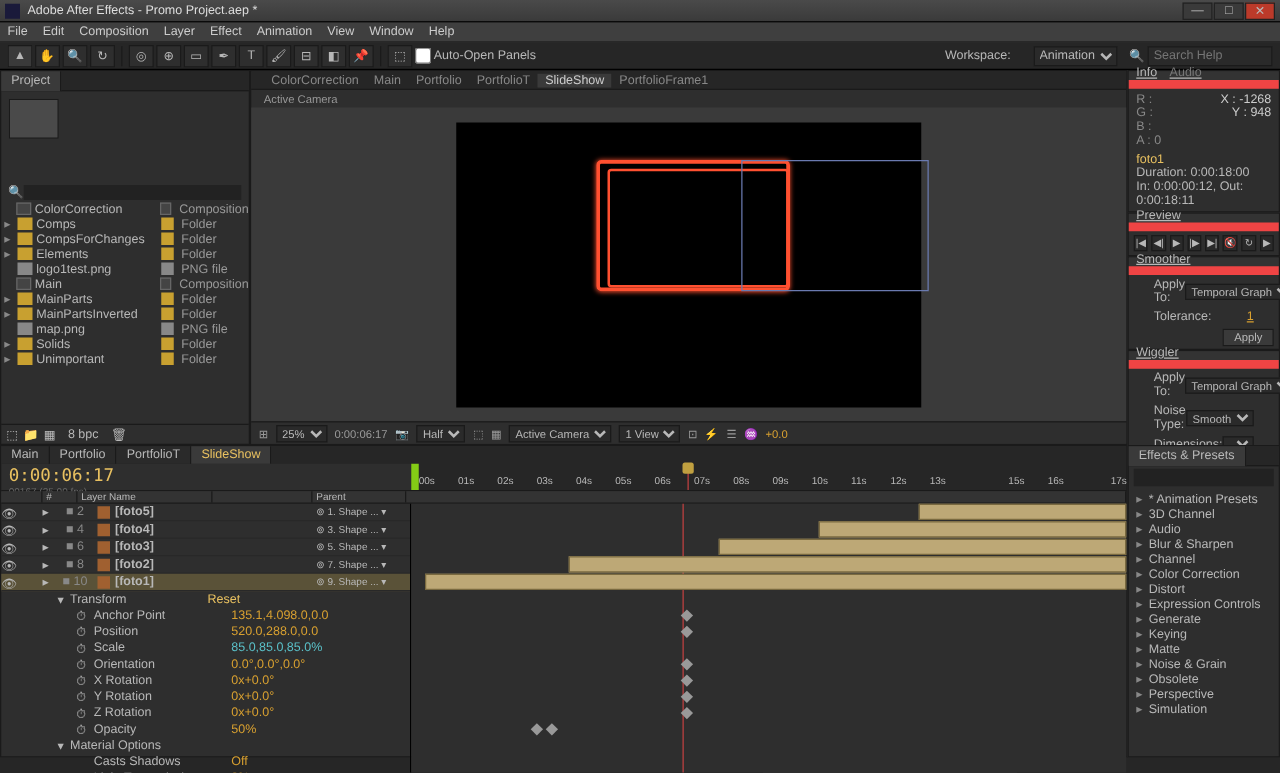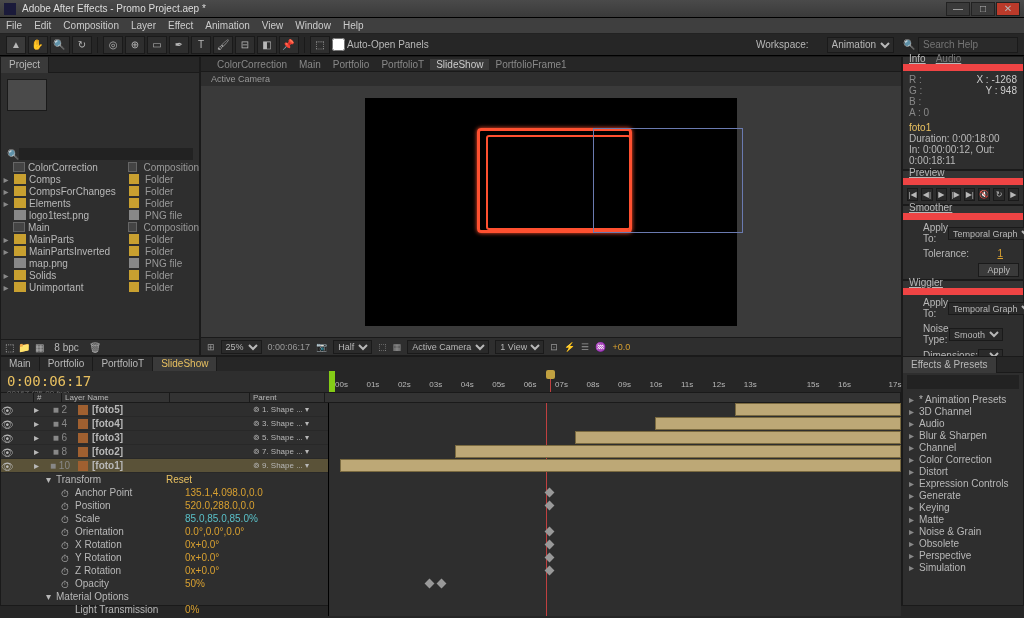--- a/index.html
+++ b/index.html
@@ -565,20 +565,25 @@
             <span class="stopwatch">⏱</span>
             <span class="pname">Opacity</span>
             <span class="pval">50%</span>
           </div>
           <div class="tl-prop group">
             <span class="twisty">▾</span>
             <span class="pname">Material Options</span>
           </div>
           <div class="tl-prop">
             <span class="stopwatch"></span>
+            <span class="pname">Casts Shadows</span>
+            <span class="pval">Off</span>
+          </div>
+          <div class="tl-prop">
+            <span class="stopwatch"></span>
             <span class="pname">Light Transmission</span>
             <span class="pval">0%</span>
           </div>
         </div>
       <div class="tl-track" id="tl-track">
         <div class="cti" style="left:38%"></div>
       <div class="layer-bar" style="top: 0px; left: 71%; right: 0px;"></div>
           <div class="layer-bar" style="top: 14px; left: 57%; right: 0px;"></div>
           <div class="layer-bar" style="top: 28px; left: 43%; right: 0px;"></div>
           <div class="layer-bar" style="top: 42px; left: 22%; right: 0px;"></div>

